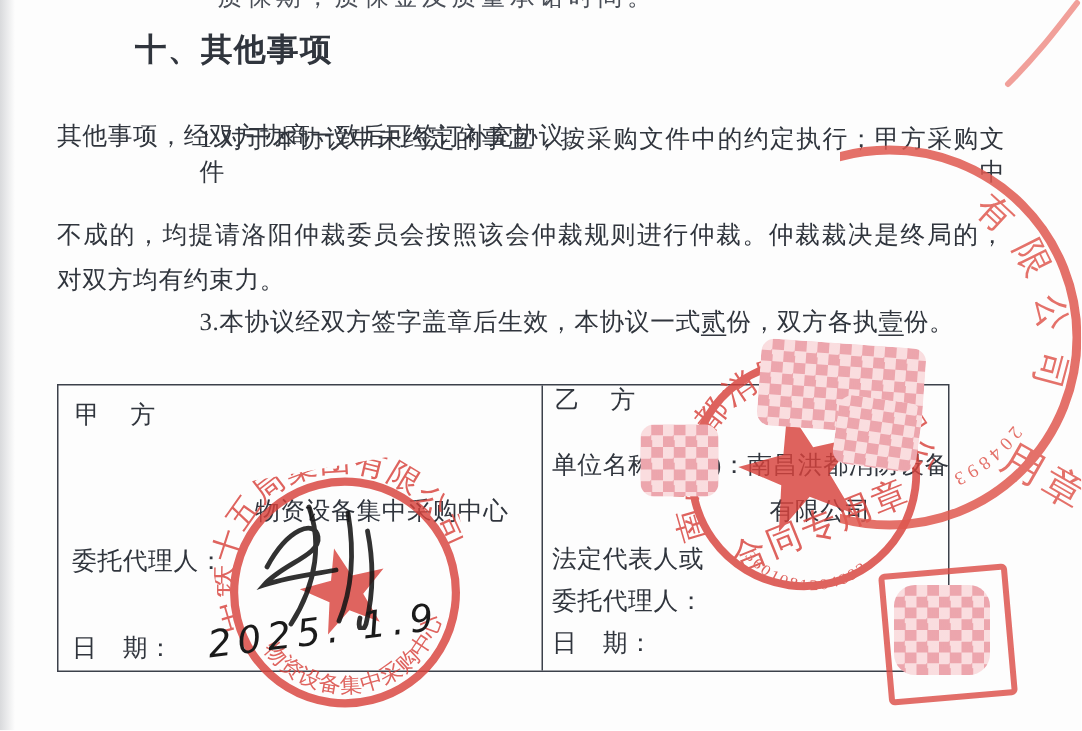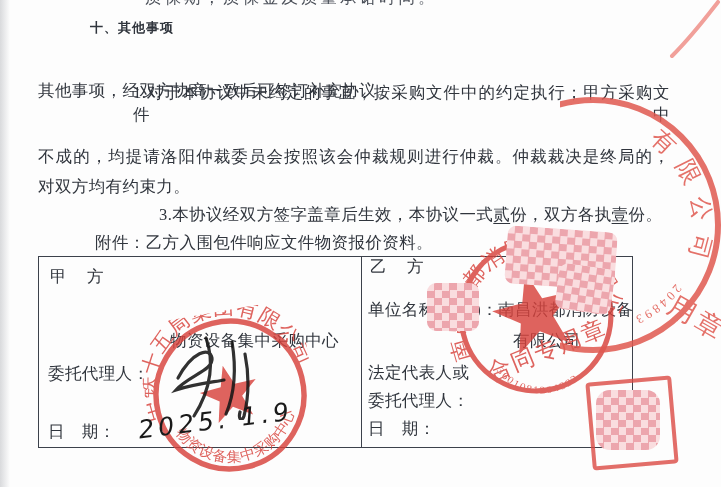--- a/index.html
+++ b/index.html
@@ -6,29 +6,29 @@
   .page{
     position:relative;width:721px;height:487px;overflow:hidden;
     background:#fdfdfd;
     font-family:"Liberation Serif","DejaVu Serif",serif;
     color:#30353d;
   }
   .scan-shadow{position:absolute;left:0;top:0;width:10px;height:487px;
     background:linear-gradient(to right,rgba(88,93,104,.22),rgba(0,0,0,0));z-index:1;}
   .clip-line{position:absolute;left:145px;top:0;width:300px;height:8px;overflow:hidden;z-index:2;}
   .clip-line>span{position:relative;top:-13px;display:block;font-size:16.5px;letter-spacing:3px;color:#4a4f58;white-space:nowrap;}
-  .heading{position:absolute;left:90px;top:19px;font-size:13px;font-weight:bold;letter-spacing:1px;z-index:2;text-align:center;}
+  .heading{position:absolute;left:90px;top:19px;font-size:21px;font-weight:bold;letter-spacing:1px;z-index:2;text-align:center;}
   .bl{position:absolute;font-size:16.5px;letter-spacing:.4px;white-space:nowrap;z-index:2;}
   .j{white-space:normal;text-align:justify;text-align-last:justify;}
   .l1{left:133px;top:50px;width:537px;margin-top:32px;}
   .l2{left:38px;top:80px;}
   .l3{left:133px;top:116px;width:537px;}
   .l4{left:38px;top:146px;width:632px;}
   .l5{left:38px;top:176px;}
-  .l6{left:133px;top:204px;margin-left:26px;}
+  .l6{left:133px;top:204px;}
   .l7{left:95px;top:232px;}
   .u{text-decoration:underline;text-underline-offset:3px;}
   
   .sig-table{position:absolute;left:38px;top:256px;width:595px;height:192px;
     border:1.5px solid #3c414b;z-index:1;box-sizing:border-box;background:transparent;}
   .sig-divider{position:absolute;left:322px;top:0;width:0;height:100%;border-left:1.5px solid #3c414b;}
   .cell-txt{position:absolute;font-size:16.5px;letter-spacing:.4px;white-space:nowrap;z-index:2;}
   .a-title{left:50px;top:266px;letter-spacing:2px;}
   .a-company{left:48px;top:299px;}
   .a-company2{left:170px;top:330px;}
@@ -75,21 +75,20 @@
 
   <div class="bl l1 j">1.对于本协议中未约定的事宜，按采购文件中的约定执行；甲方采购文件中</div>
   <div class="bl l2">其他事项，经双方协商一致后可签订补充协议。</div>
   <div class="bl l4 j">不成的，均提请洛阳仲裁委员会按照该会仲裁规则进行仲裁。仲裁裁决是终局的，</div>
   <div class="bl l5">对双方均有约束力。</div>
 
   <div class="bl l6">
     <span>3.本协议经双方签字盖章后生效，本协议一式</span><span class="u">贰</span><span>份，双方各执</span><span class="u">壹</span><span>份。</span>
   </div>
 
-  <div class="bl l7">附件：乙方入围包件响应文件物资报价资料。</div>
 
   <div class="sig-table">
     <div class="sig-divider"></div>
   </div>
 
   <div class="cell-txt a-title">甲　方</div>
   <div class="cell-txt a-company2">物资设备集中采购中心</div>
   <div class="cell-txt a-agent">委托代理人：</div>
   <div class="cell-txt a-date">日　期：</div>
 

